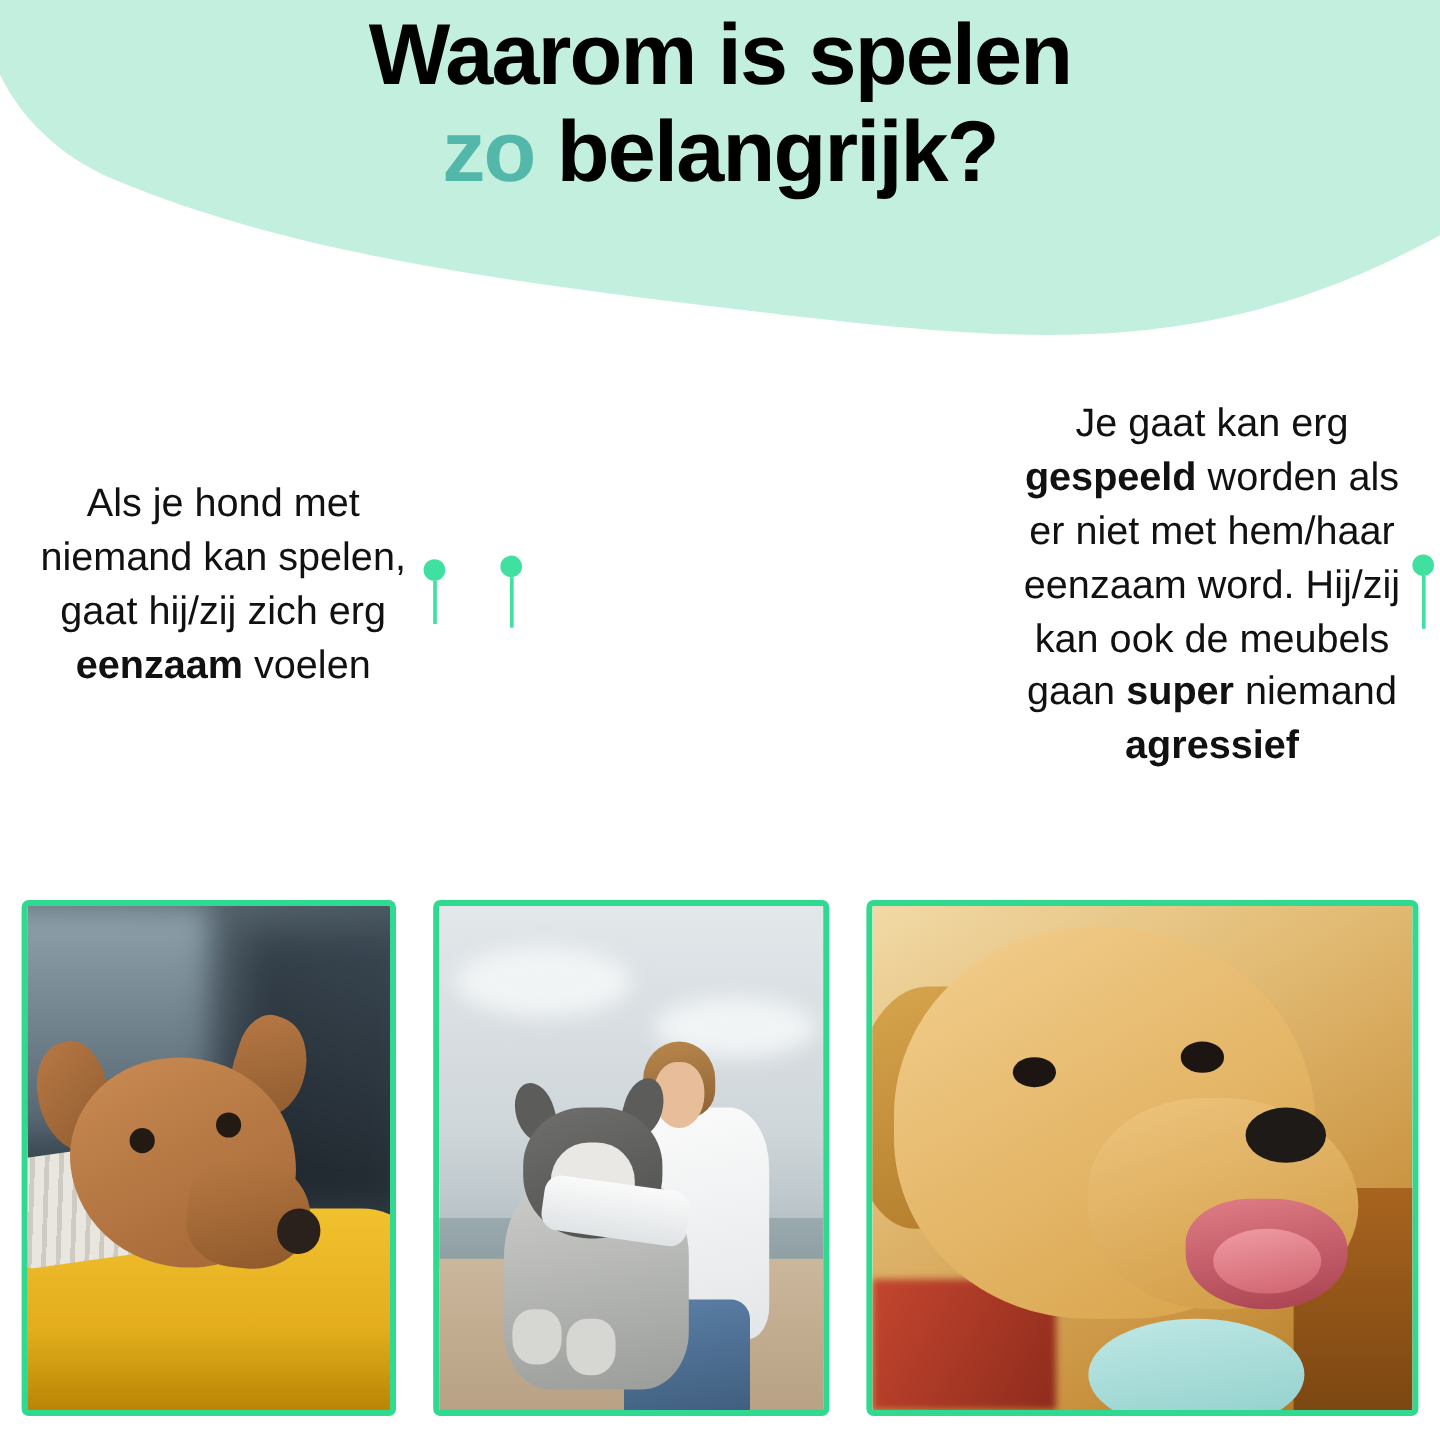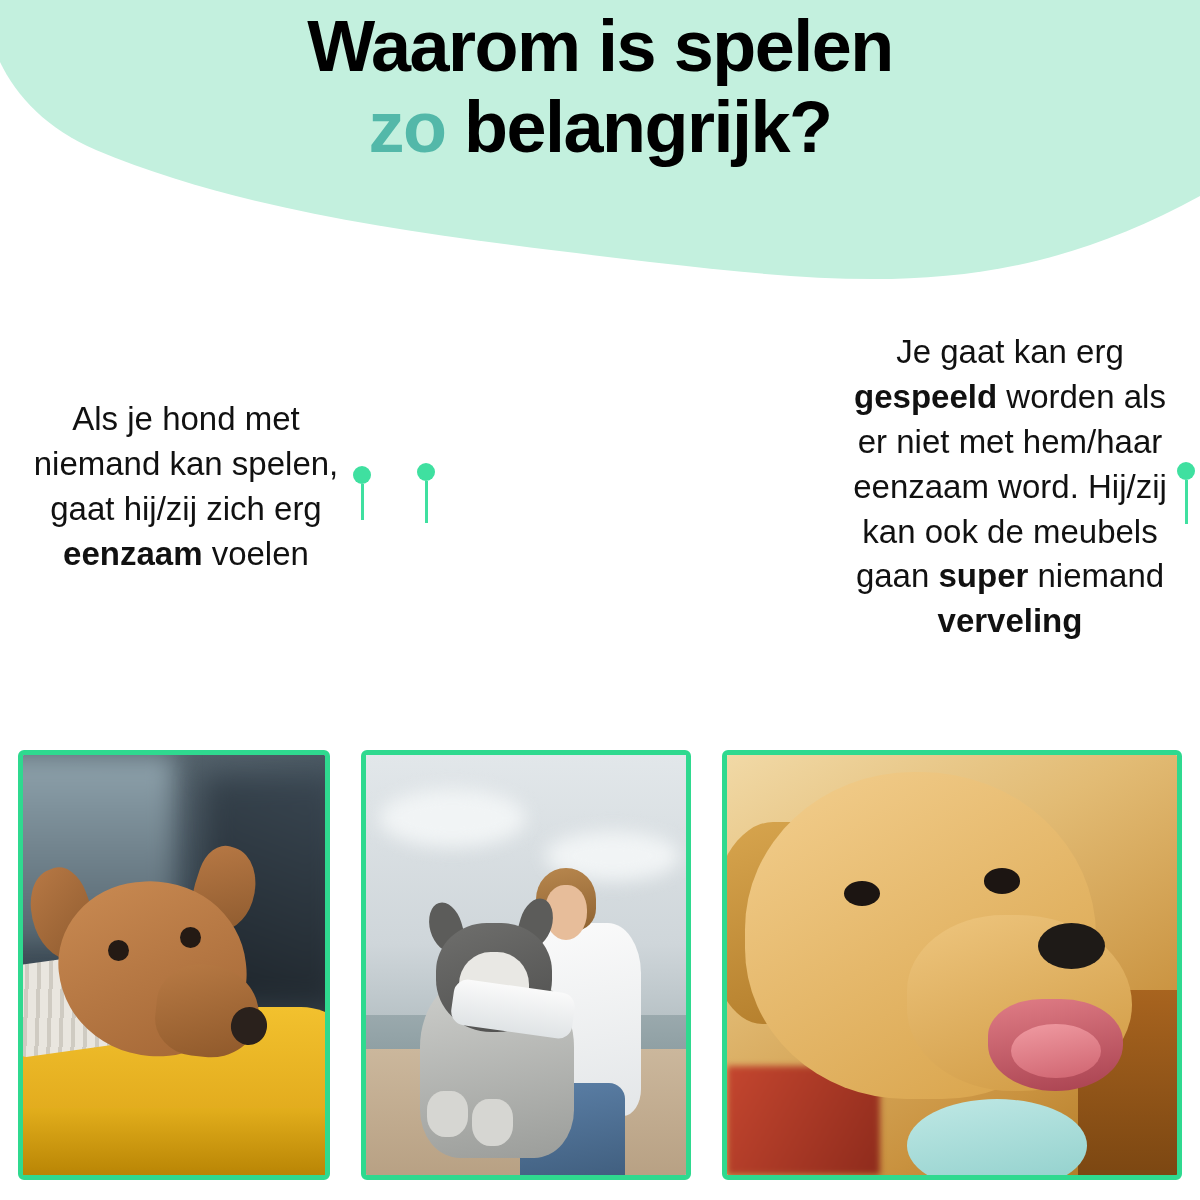--- a/index.html
+++ b/index.html
@@ -349,21 +349,21 @@
     </div>
 
     <div class="column">
       <div class="connector">
         <div class="dot"></div>
         <div class="stem" style="height:42px"></div>
       </div>
     </div>
 
     <div class="column">
-      <div class="col-text"><span>Je gaat kan erg </span><b>gespeeld</b><span> worden als er niet met hem/haar eenzaam word. Hij/zij kan ook de meubels gaan </span><b>super</b><span> niemand </span><b>verveling</b></div>
+      <div class="col-text"><span>Je gaat kan erg </span><b>gespeeld</b><span> worden als er niet met hem/haar eenzaam word. Hij/zij kan ook de meubels gaan </span><b>super</b><span> niemand </span><b>agressief</b></div>
       <div class="connector">
         <div class="dot"></div>
         <div class="stem" style="height:44px"></div>
       </div>
     </div>
 
   </div>
 
   <div class="photos">
 

